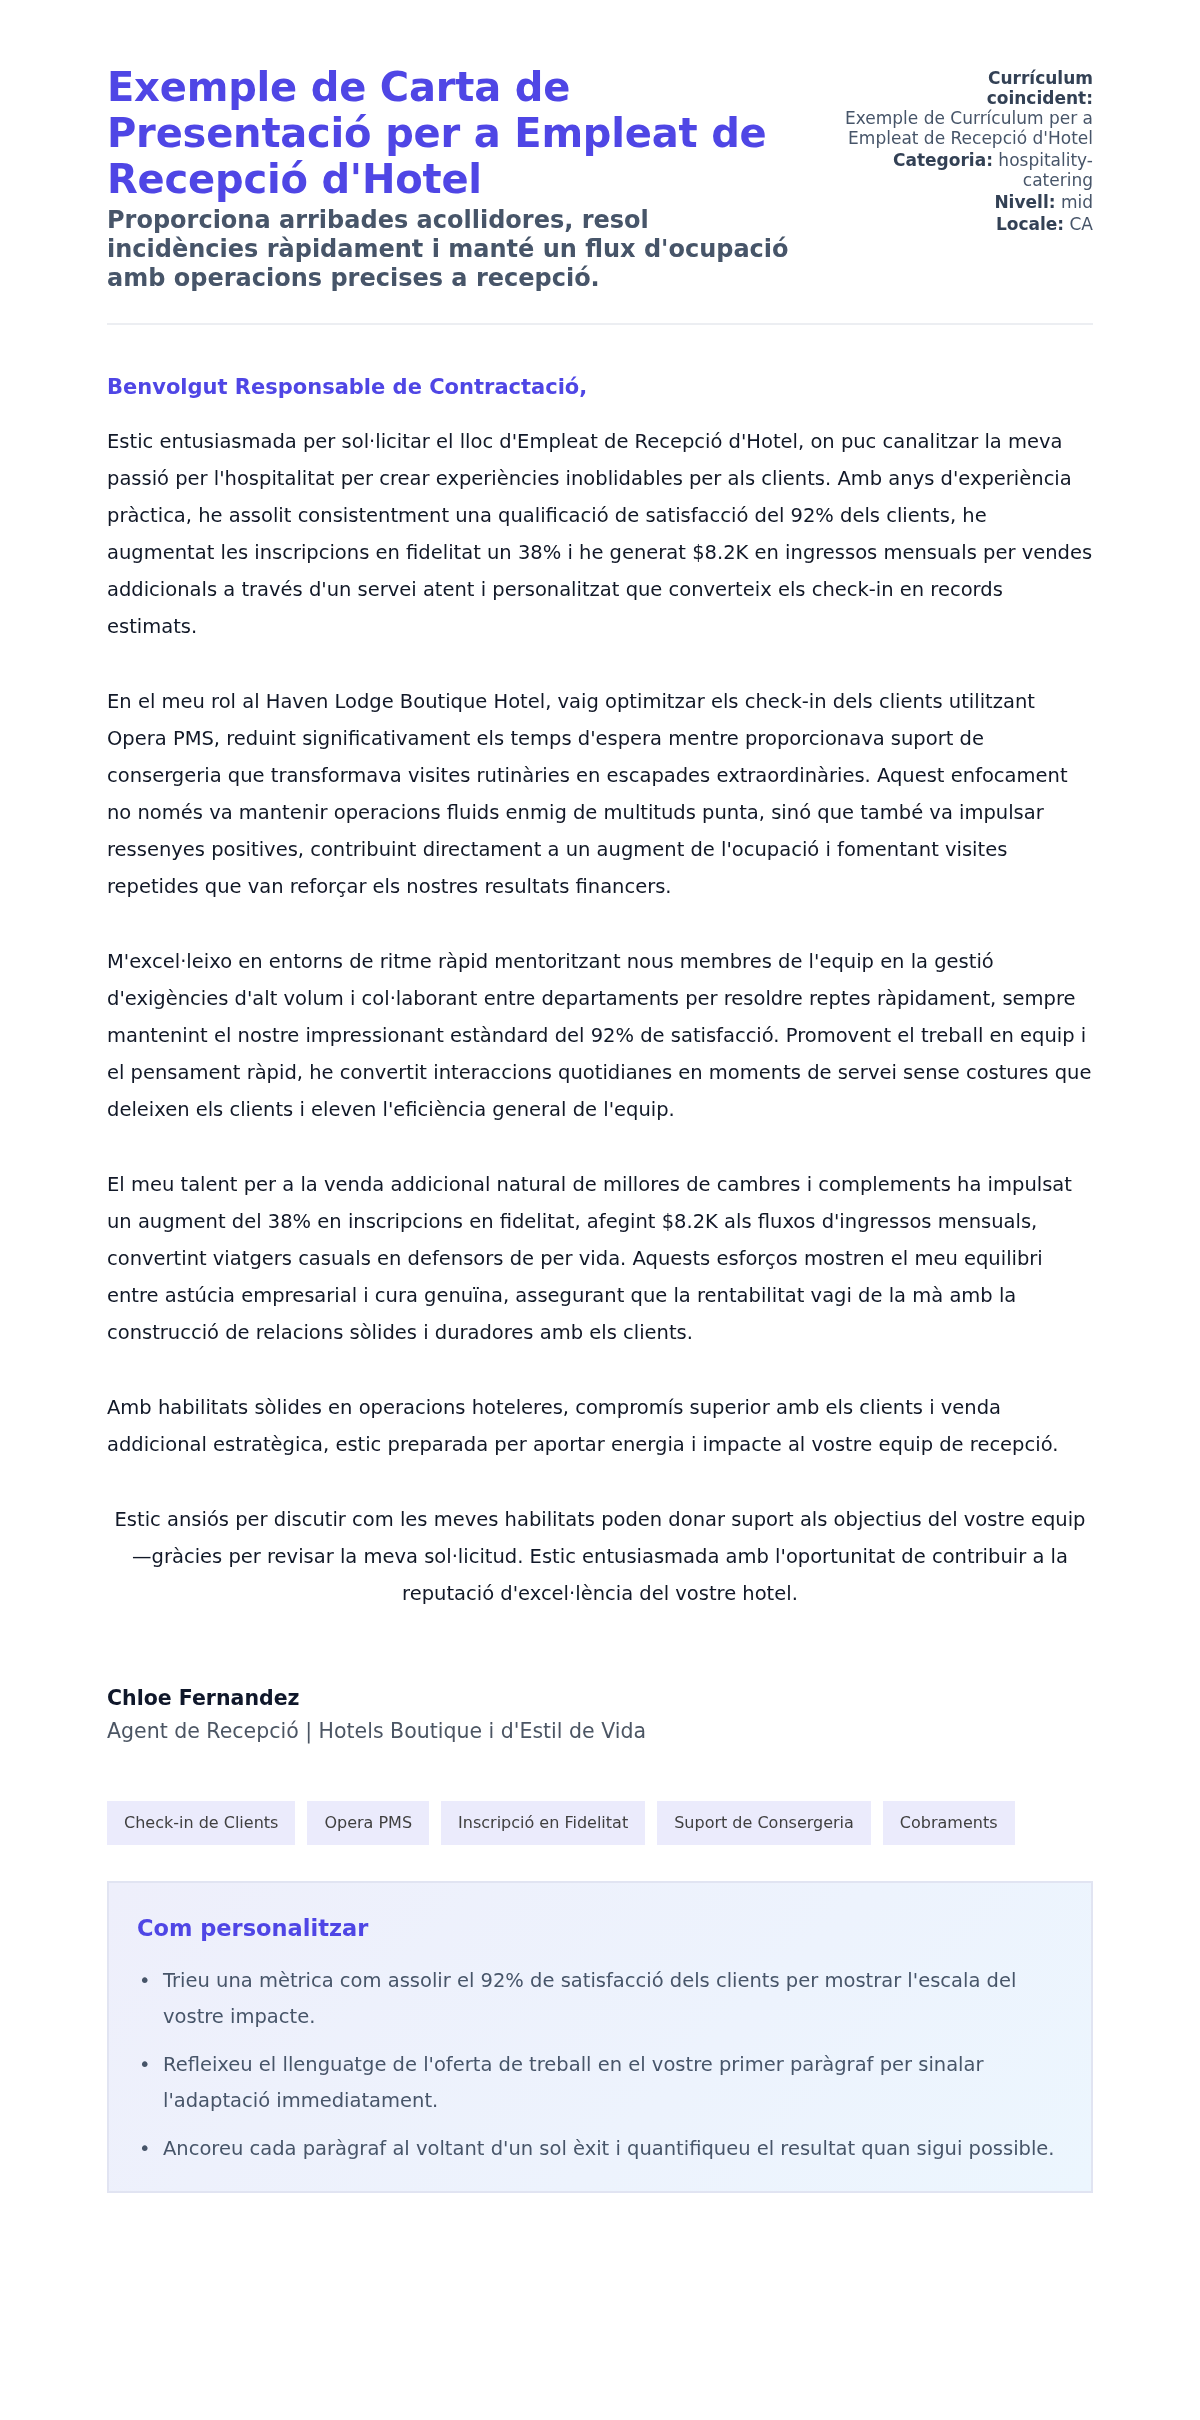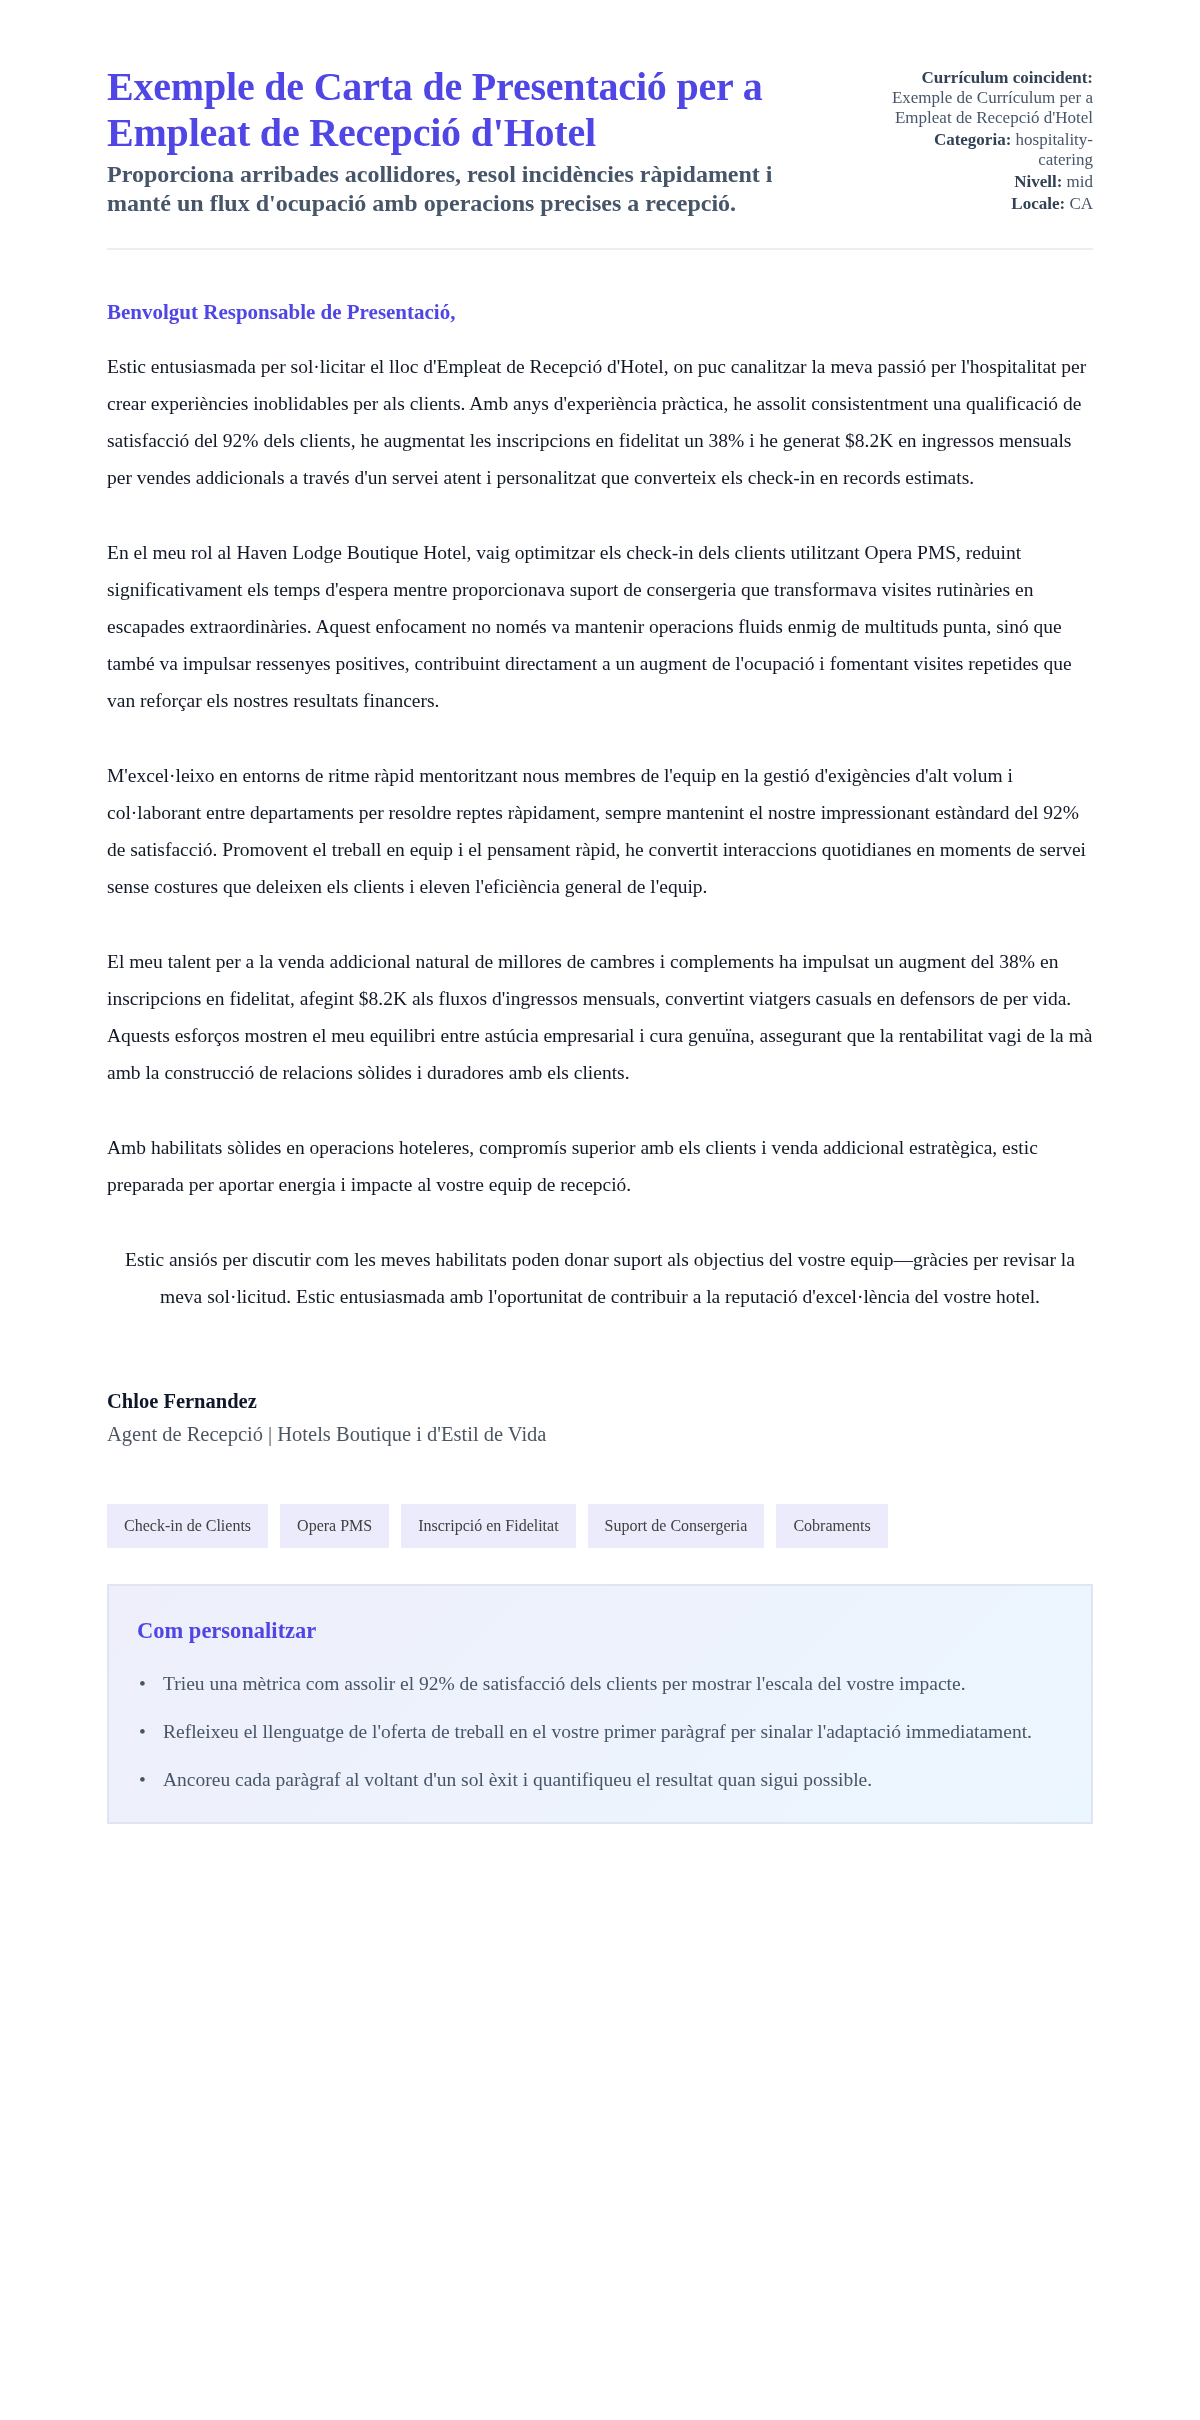--- a/index.html
+++ b/index.html
@@ -6,21 +6,20 @@
   body {
     width: 1200px;
     font-family: "DejaVu Sans", sans-serif;
     color: #111827;
   }
   .page {
     width: 986px;
     margin: 0 auto;
     padding: 64px 0 66px 0;
     box-sizing: content-box;
-    font-family: Liberation Serif, serif;
   }
   .header {
     display: flex;
     justify-content: space-between;
     align-items: flex-start;
     padding-bottom: 30px;
     border-bottom: 2px solid #eceef2;
   }
   .header-left { width: 700px; }
   .title {
@@ -150,21 +149,21 @@
         <span class="meta-key">Nivell:</span>
         <span>mid</span>
       </div>
       <div class="meta-row">
         <span class="meta-key">Locale:</span>
         <span>CA</span>
       </div>
     </div>
   </header>
 
-  <p class="salutation">Benvolgut Responsable de Presentació,</p>
+  <p class="salutation">Benvolgut Responsable de Contractació,</p>
 
   <div class="body-text">
     <p class="para">Estic entusiasmada per sol·licitar el lloc d'Empleat de Recepció d'Hotel, on puc canalitzar la meva passió per l'hospitalitat per crear experiències inoblidables per als clients. Amb anys d'experiència pràctica, he assolit consistentment una qualificació de satisfacció del 92% dels clients, he augmentat les inscripcions en fidelitat un 38% i he generat $8.2K en ingressos mensuals per vendes addicionals a través d'un servei atent i personalitzat que converteix els check-in en records estimats.</p>
     <p class="para">En el meu rol al Haven Lodge Boutique Hotel, vaig optimitzar els check-in dels clients utilitzant Opera PMS, reduint significativament els temps d'espera mentre proporcionava suport de consergeria que transformava visites rutinàries en escapades extraordinàries. Aquest enfocament no només va mantenir operacions fluids enmig de multituds punta, sinó que també va impulsar ressenyes positives, contribuint directament a un augment de l'ocupació i fomentant visites repetides que van reforçar els nostres resultats financers.</p>
     <p class="para">M'excel·leixo en entorns de ritme ràpid mentoritzant nous membres de l'equip en la gestió d'exigències d'alt volum i col·laborant entre departaments per resoldre reptes ràpidament, sempre mantenint el nostre impressionant estàndard del 92% de satisfacció. Promovent el treball en equip i el pensament ràpid, he convertit interaccions quotidianes en moments de servei sense costures que deleixen els clients i eleven l'eficiència general de l'equip.</p>
     <p class="para">El meu talent per a la venda addicional natural de millores de cambres i complements ha impulsat un augment del 38% en inscripcions en fidelitat, afegint $8.2K als fluxos d'ingressos mensuals, convertint viatgers casuals en defensors de per vida. Aquests esforços mostren el meu equilibri entre astúcia empresarial i cura genuïna, assegurant que la rentabilitat vagi de la mà amb la construcció de relacions sòlides i duradores amb els clients.</p>
     <p class="para">Amb habilitats sòlides en operacions hoteleres, compromís superior amb els clients i venda addicional estratègica, estic preparada per aportar energia i impacte al vostre equip de recepció.</p>
     <p class="para">Estic ansiós per discutir com les meves habilitats poden donar suport als objectius del vostre equip—gràcies per revisar la meva sol·licitud. Estic entusiasmada amb l'oportunitat de contribuir a la reputació d'excel·lència del vostre hotel.</p>
   </div>
 

